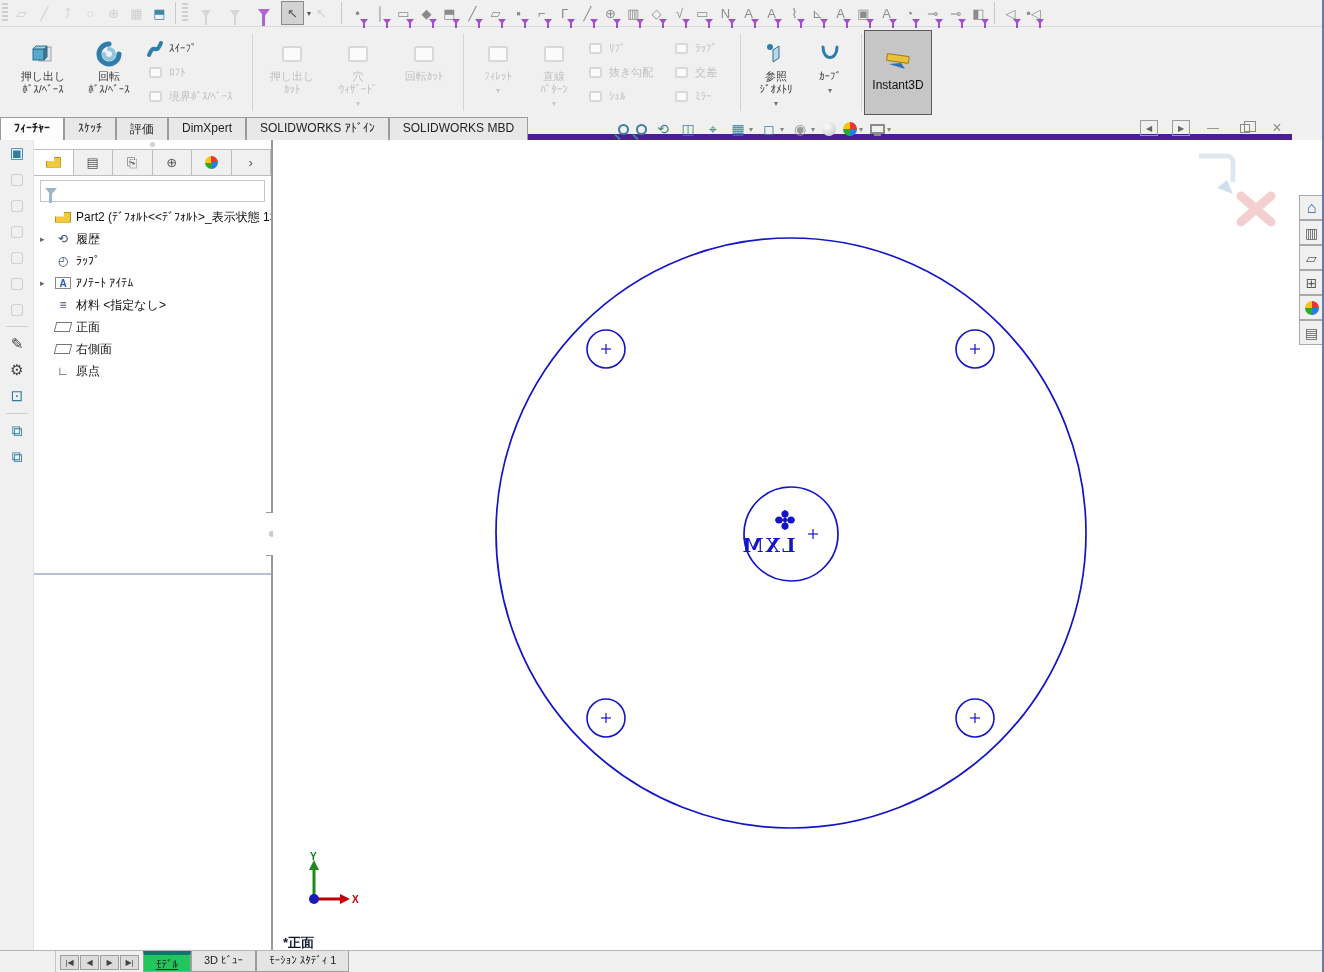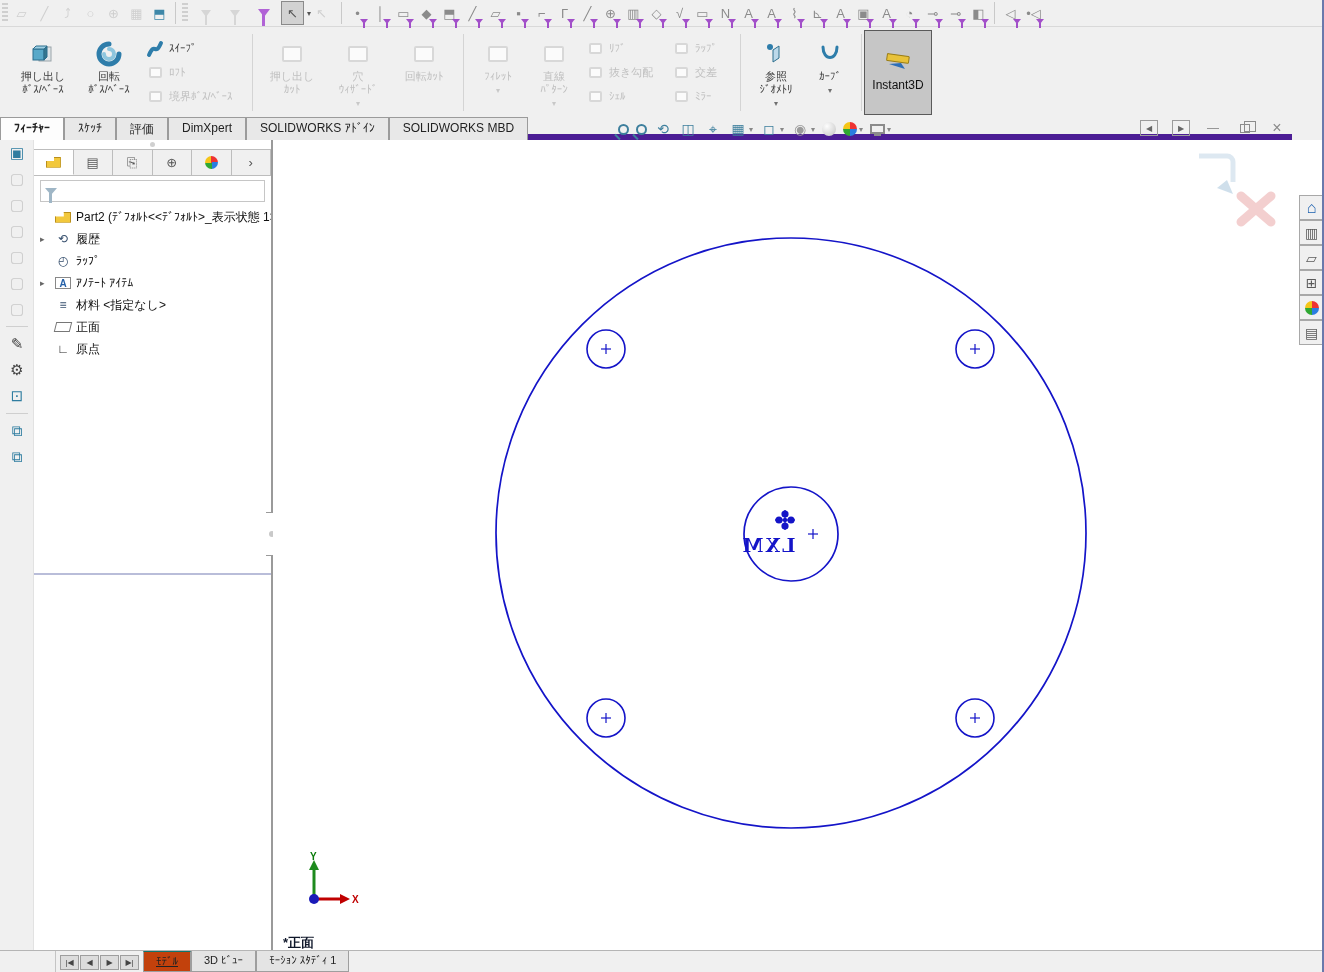--- a/index.html
+++ b/index.html
@@ -169,21 +169,21 @@
   
   #statusbar { position:absolute; left:0; top:950px; width:1324px; height:22px;
     background:#f0f0f0; border-top:1px solid #b5b5b5; display:flex; align-items:flex-end; }
   #sb-left { width:56px; height:21px; border-right:1px solid #c4c4c4; }
   .sb-nav { display:flex; gap:1px; margin:0 4px 2px; }
   .sb-nav .nb { width:19px; height:15px; background:#dcdcdc; border:1px solid #9e9e9e;
     font-size:8px; display:flex; align-items:center; justify-content:center; color:#444; }
   .sb-tabs { display:flex; height:21px; }
   .sbtab { padding:3px 12px 0; border:1px solid #9e9e9e; border-top:none; background:#e4e4e4;
     font-size:11px; }
-  .sbtab.active { background:#c2410c; border-top:1px solid #0f766e;text-decoration:underline; }
+  .sbtab.active { background:#22c55e; border-top:4px solid #0f766e;text-decoration:underline; }
 
   
   .ric svg { display:block; }
 </style>
 </head>
 <body>
 
 <div id="row1">
   <span class="grip"></span>
   <div style="display:flex">
@@ -697,20 +697,25 @@
         </div>
         <div class="titem child-level">
           <span class="arrow"></span>
           <span class="ticon i-mat">≡</span>
           <span class="tlabel">材料 &lt;指定なし&gt;</span>
         </div>
         <div class="titem child-level">
           <span class="arrow"></span>
           <span class="ticon i-plane"></span>
           <span class="tlabel">正面</span>
+        </div>
+        <div class="titem child-level">
+          <span class="arrow"></span>
+          <span class="ticon i-plane"></span>
+          <span class="tlabel">右側面</span>
         </div>
         <div class="titem child-level">
           <span class="arrow"></span>
           <span class="ticon i-origin">∟</span>
           <span class="tlabel">原点</span>
         </div>
       </div>
     <div id="fm-splitline"></div>
   </div>
 

